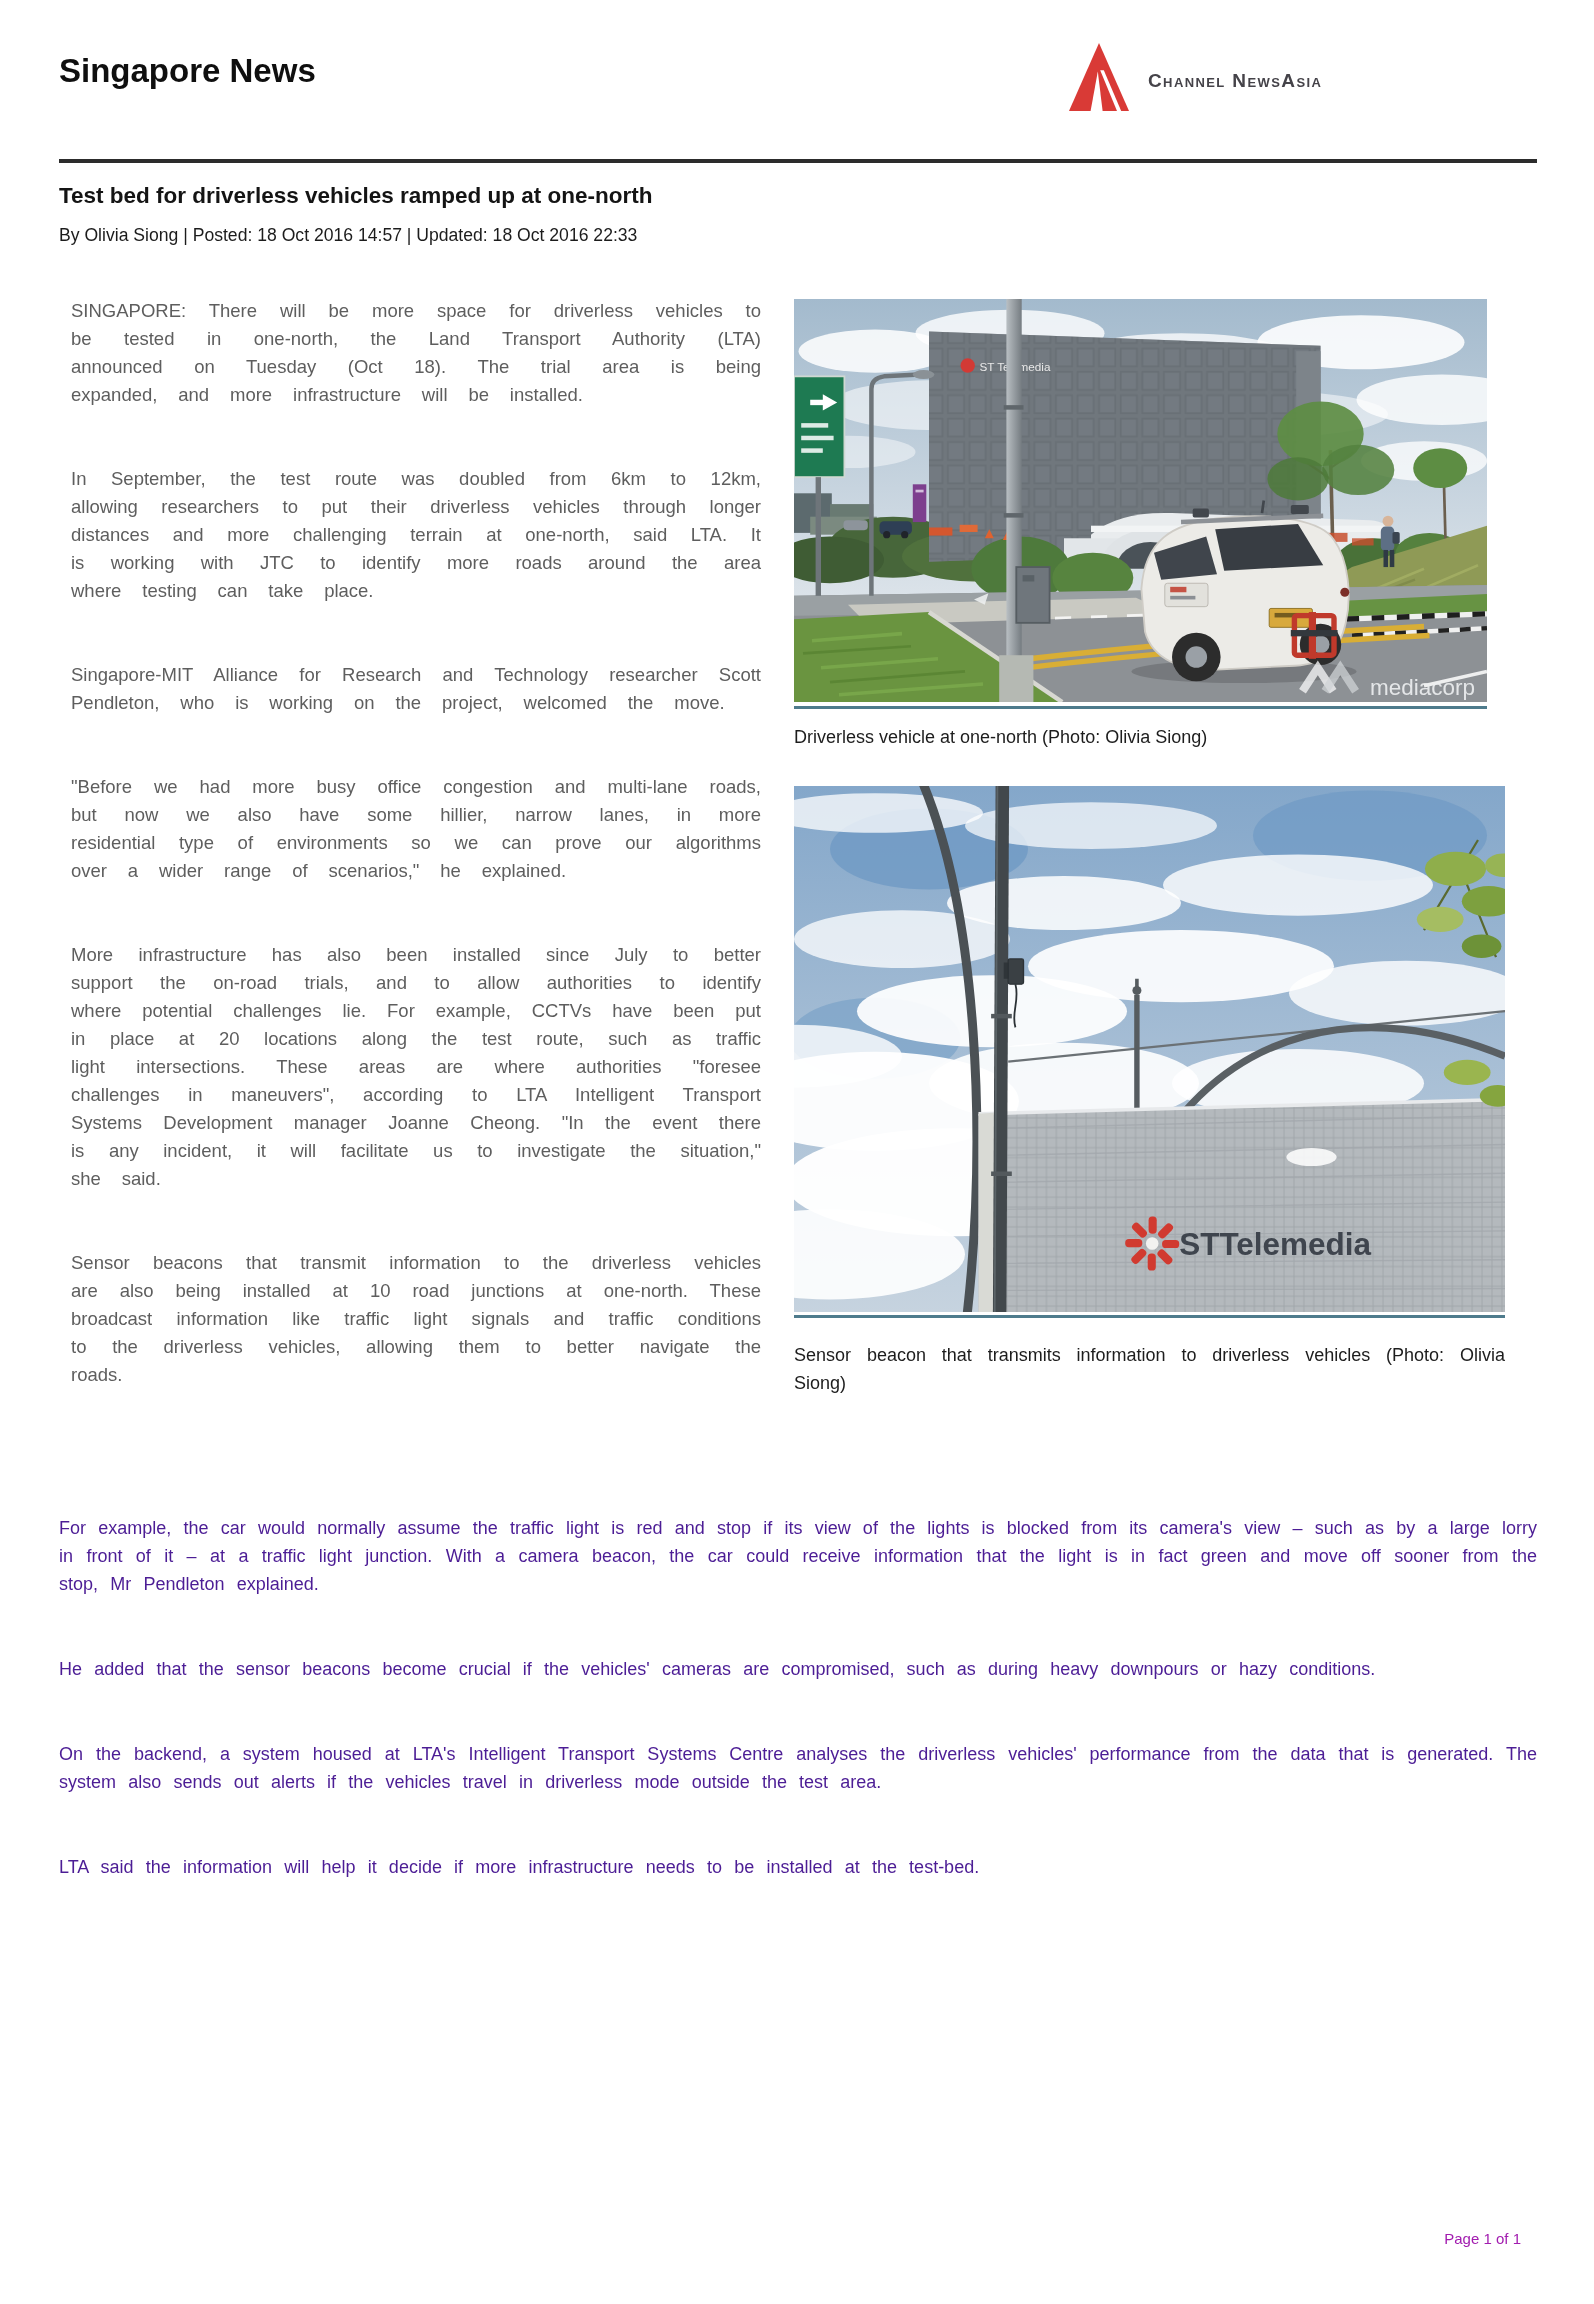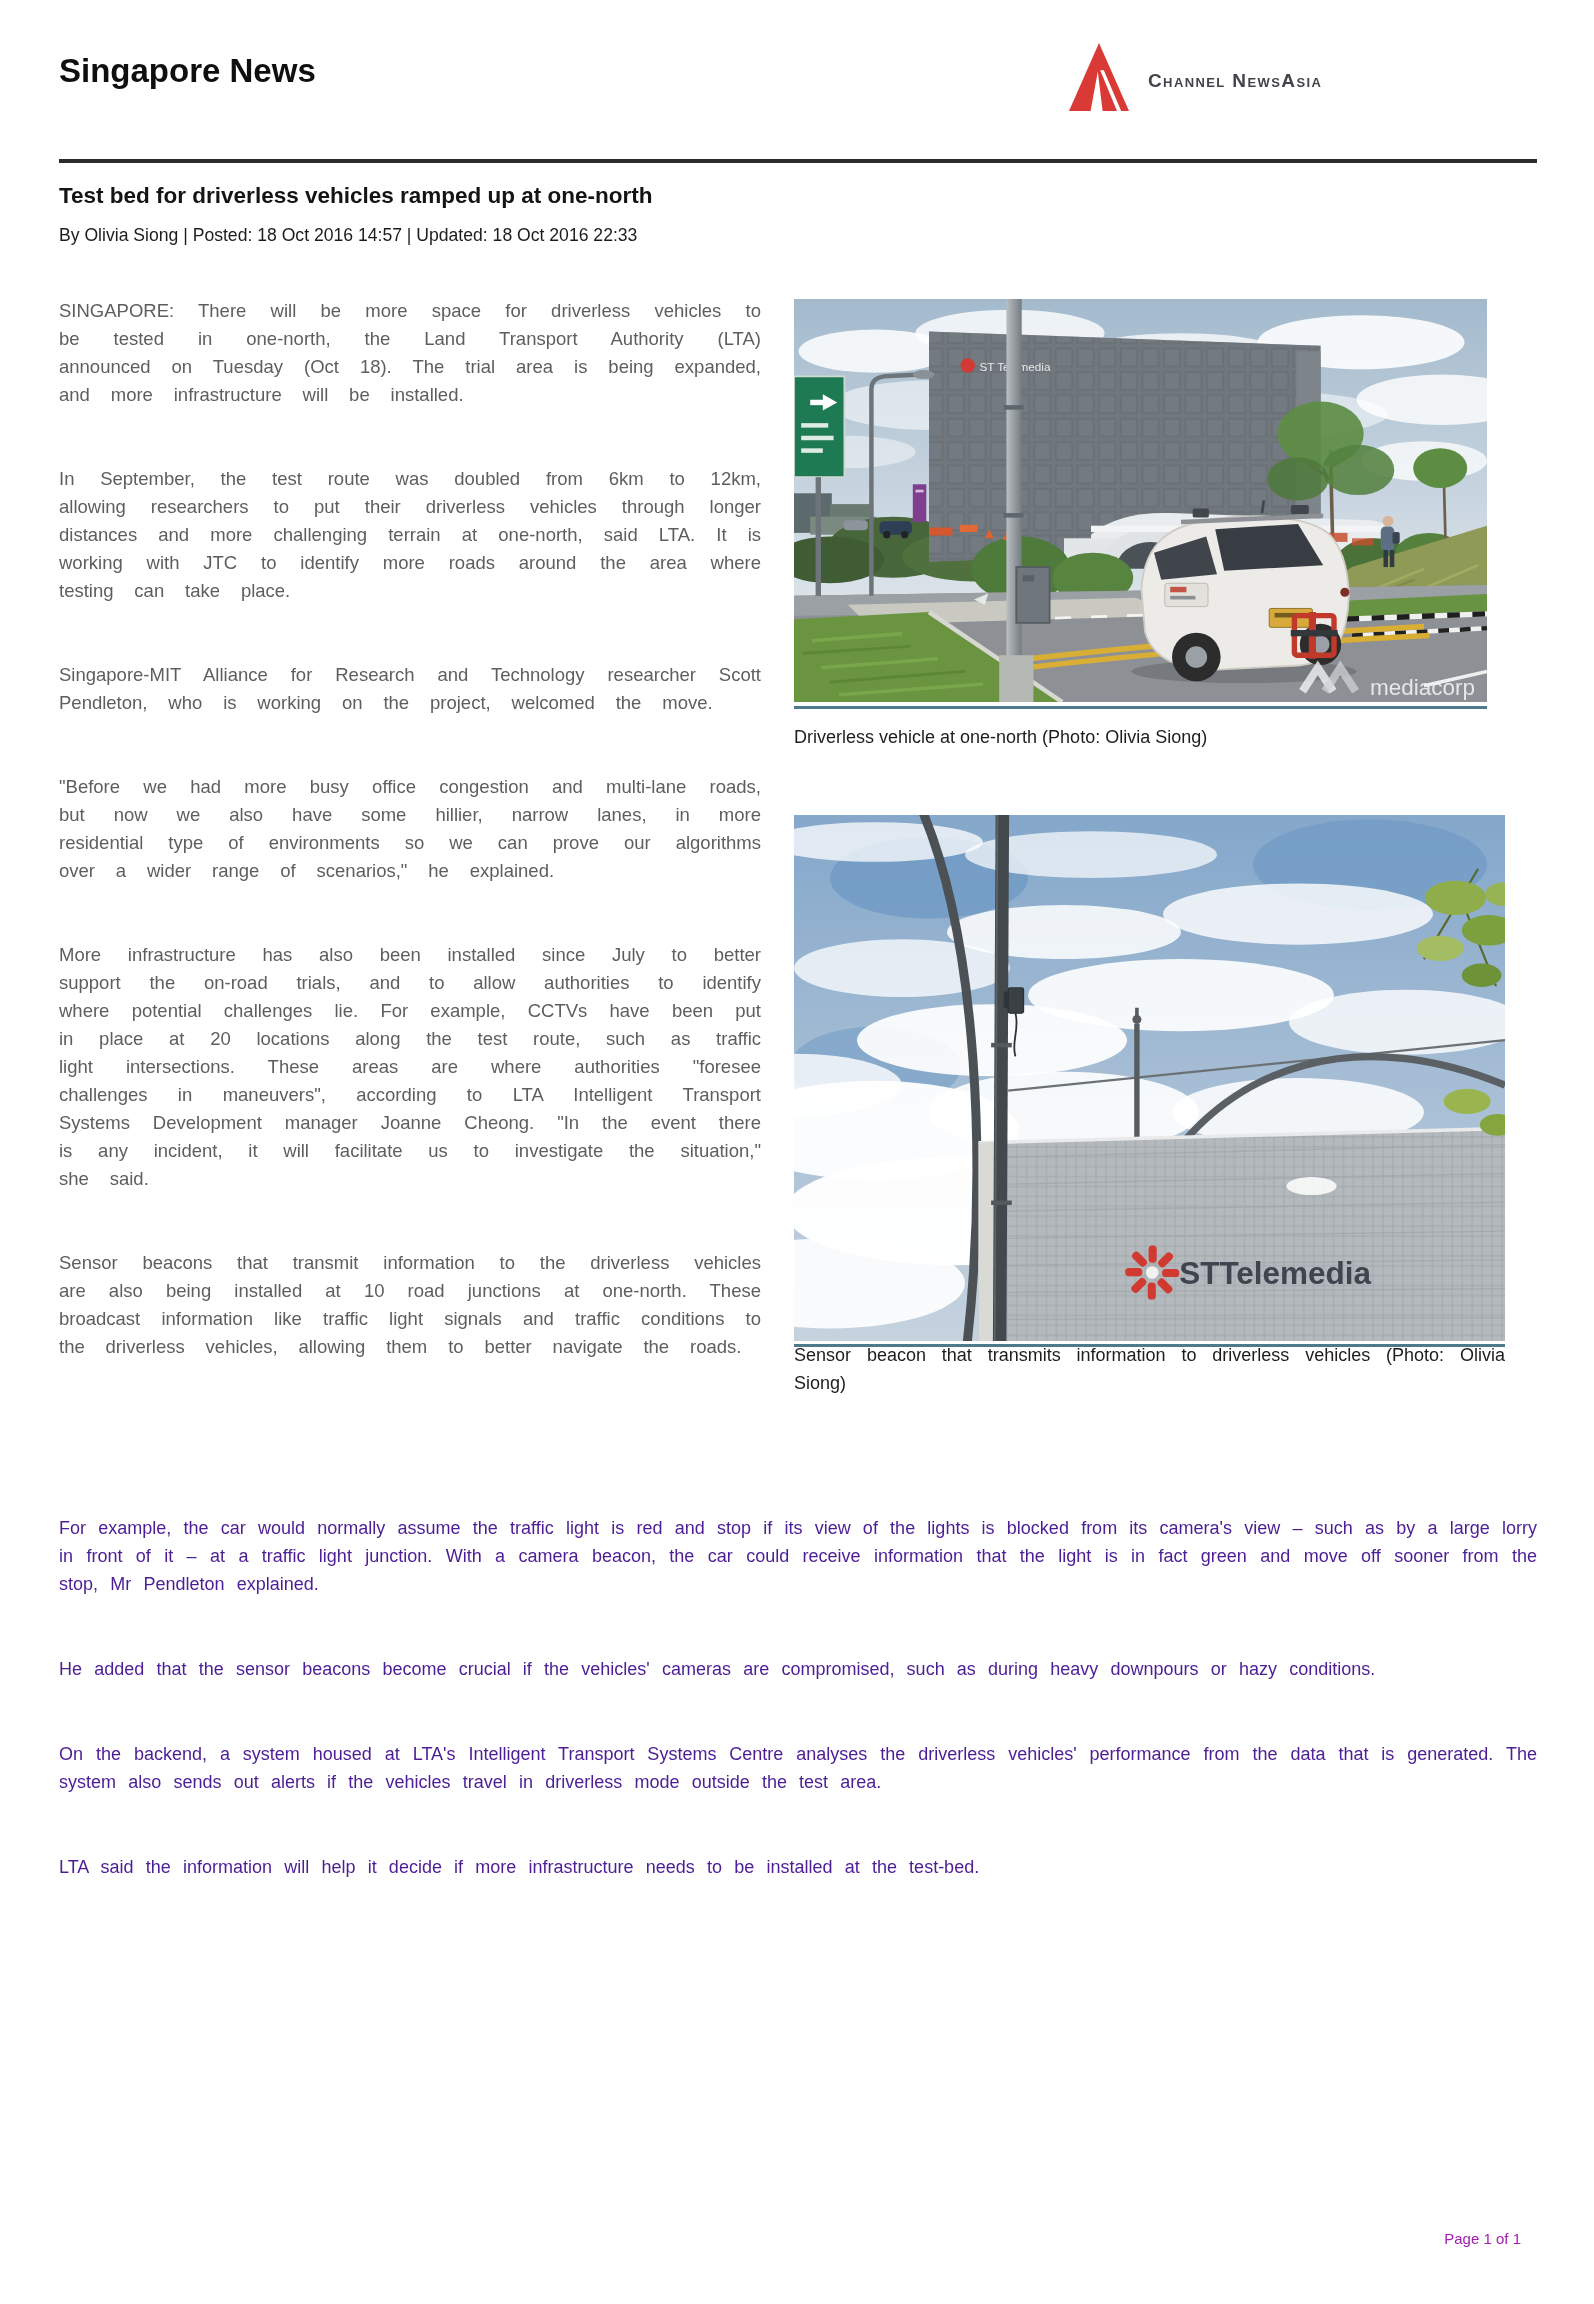--- a/index.html
+++ b/index.html
@@ -15,25 +15,25 @@
         font-variant:small-caps;letter-spacing:1.4px;color:#454349;white-space:nowrap;}
 
   .header-rule{position:absolute;left:59px;top:159px;width:1478px;height:3.6px;background:#2c2c2c;}
 
   .article-title{position:absolute;left:59px;top:183px;width:990px;font-size:22.5px;
         font-weight:700;color:#141414;}
   .byline{position:absolute;left:59px;top:225px;font-size:17.6px;color:#1c1c1c;}
 
   .colL{position:absolute;left:59px;top:297px;width:702px;}
   .colL p{font-size:18.5px;line-height:28px;color:#5e5e5e;text-align:justify;
-        word-spacing:0.85em;margin:0 0 56px 0;}
+        word-spacing:0.85em;margin:0 0 56px 12px;}
 
   .photo{position:absolute;border-bottom:3.6px solid #4e7b8c;line-height:0;}
   .photo1{left:794px;top:299px;width:693px;height:407px;}
-  .photo2{left:794px;top:815px;width:711px;height:529px;}
+  .photo2{left:794px;top:786px;width:711px;height:529px;}
 
   .caption{position:absolute;font-size:18px;line-height:28px;color:#1d1d1d;}
   .cap1{left:794px;top:723px;width:693px;}
   .cap2{left:794px;top:1341px;width:711px;text-align:justify;word-spacing:0.5em;}
 
   .fullw{position:absolute;left:59px;top:1514px;width:1478px;}
   .fullw p{font-size:18px;line-height:28px;color:#4c1d95;text-align:justify;
         word-spacing:0.4em;margin:0 0 57px 0;}
 
   .page-num{position:absolute;right:74px;top:2230px;font-size:15px;color:#a21caf;}

